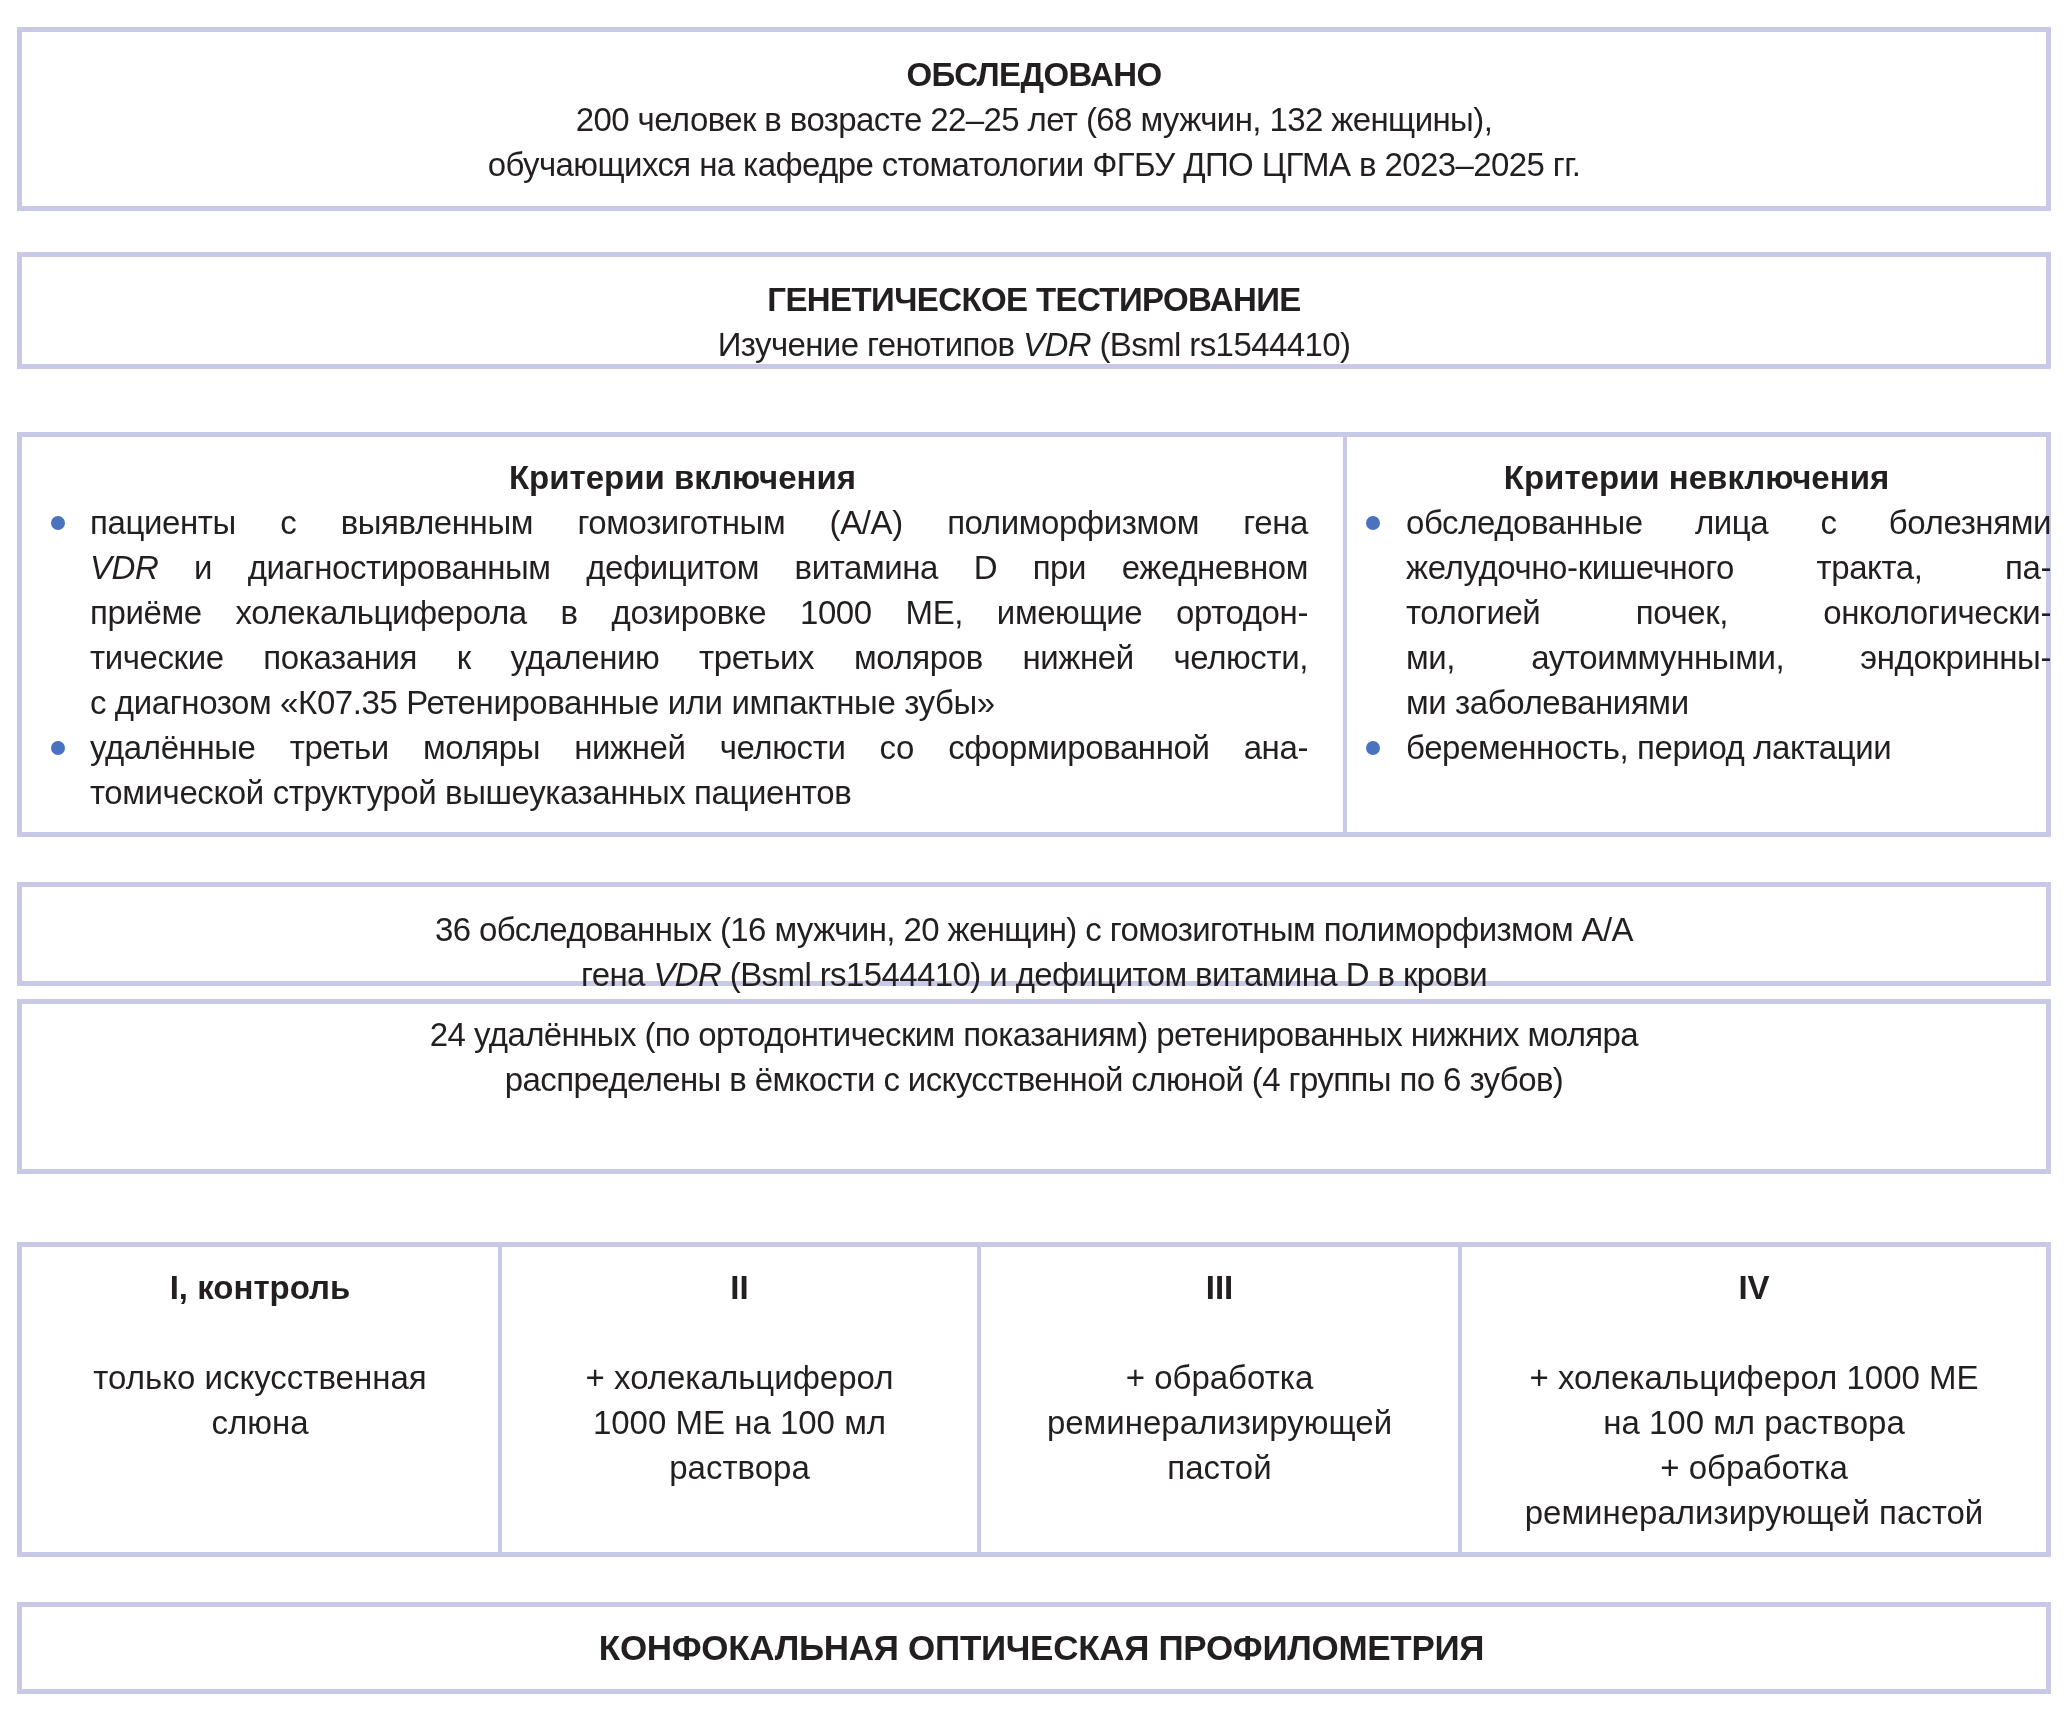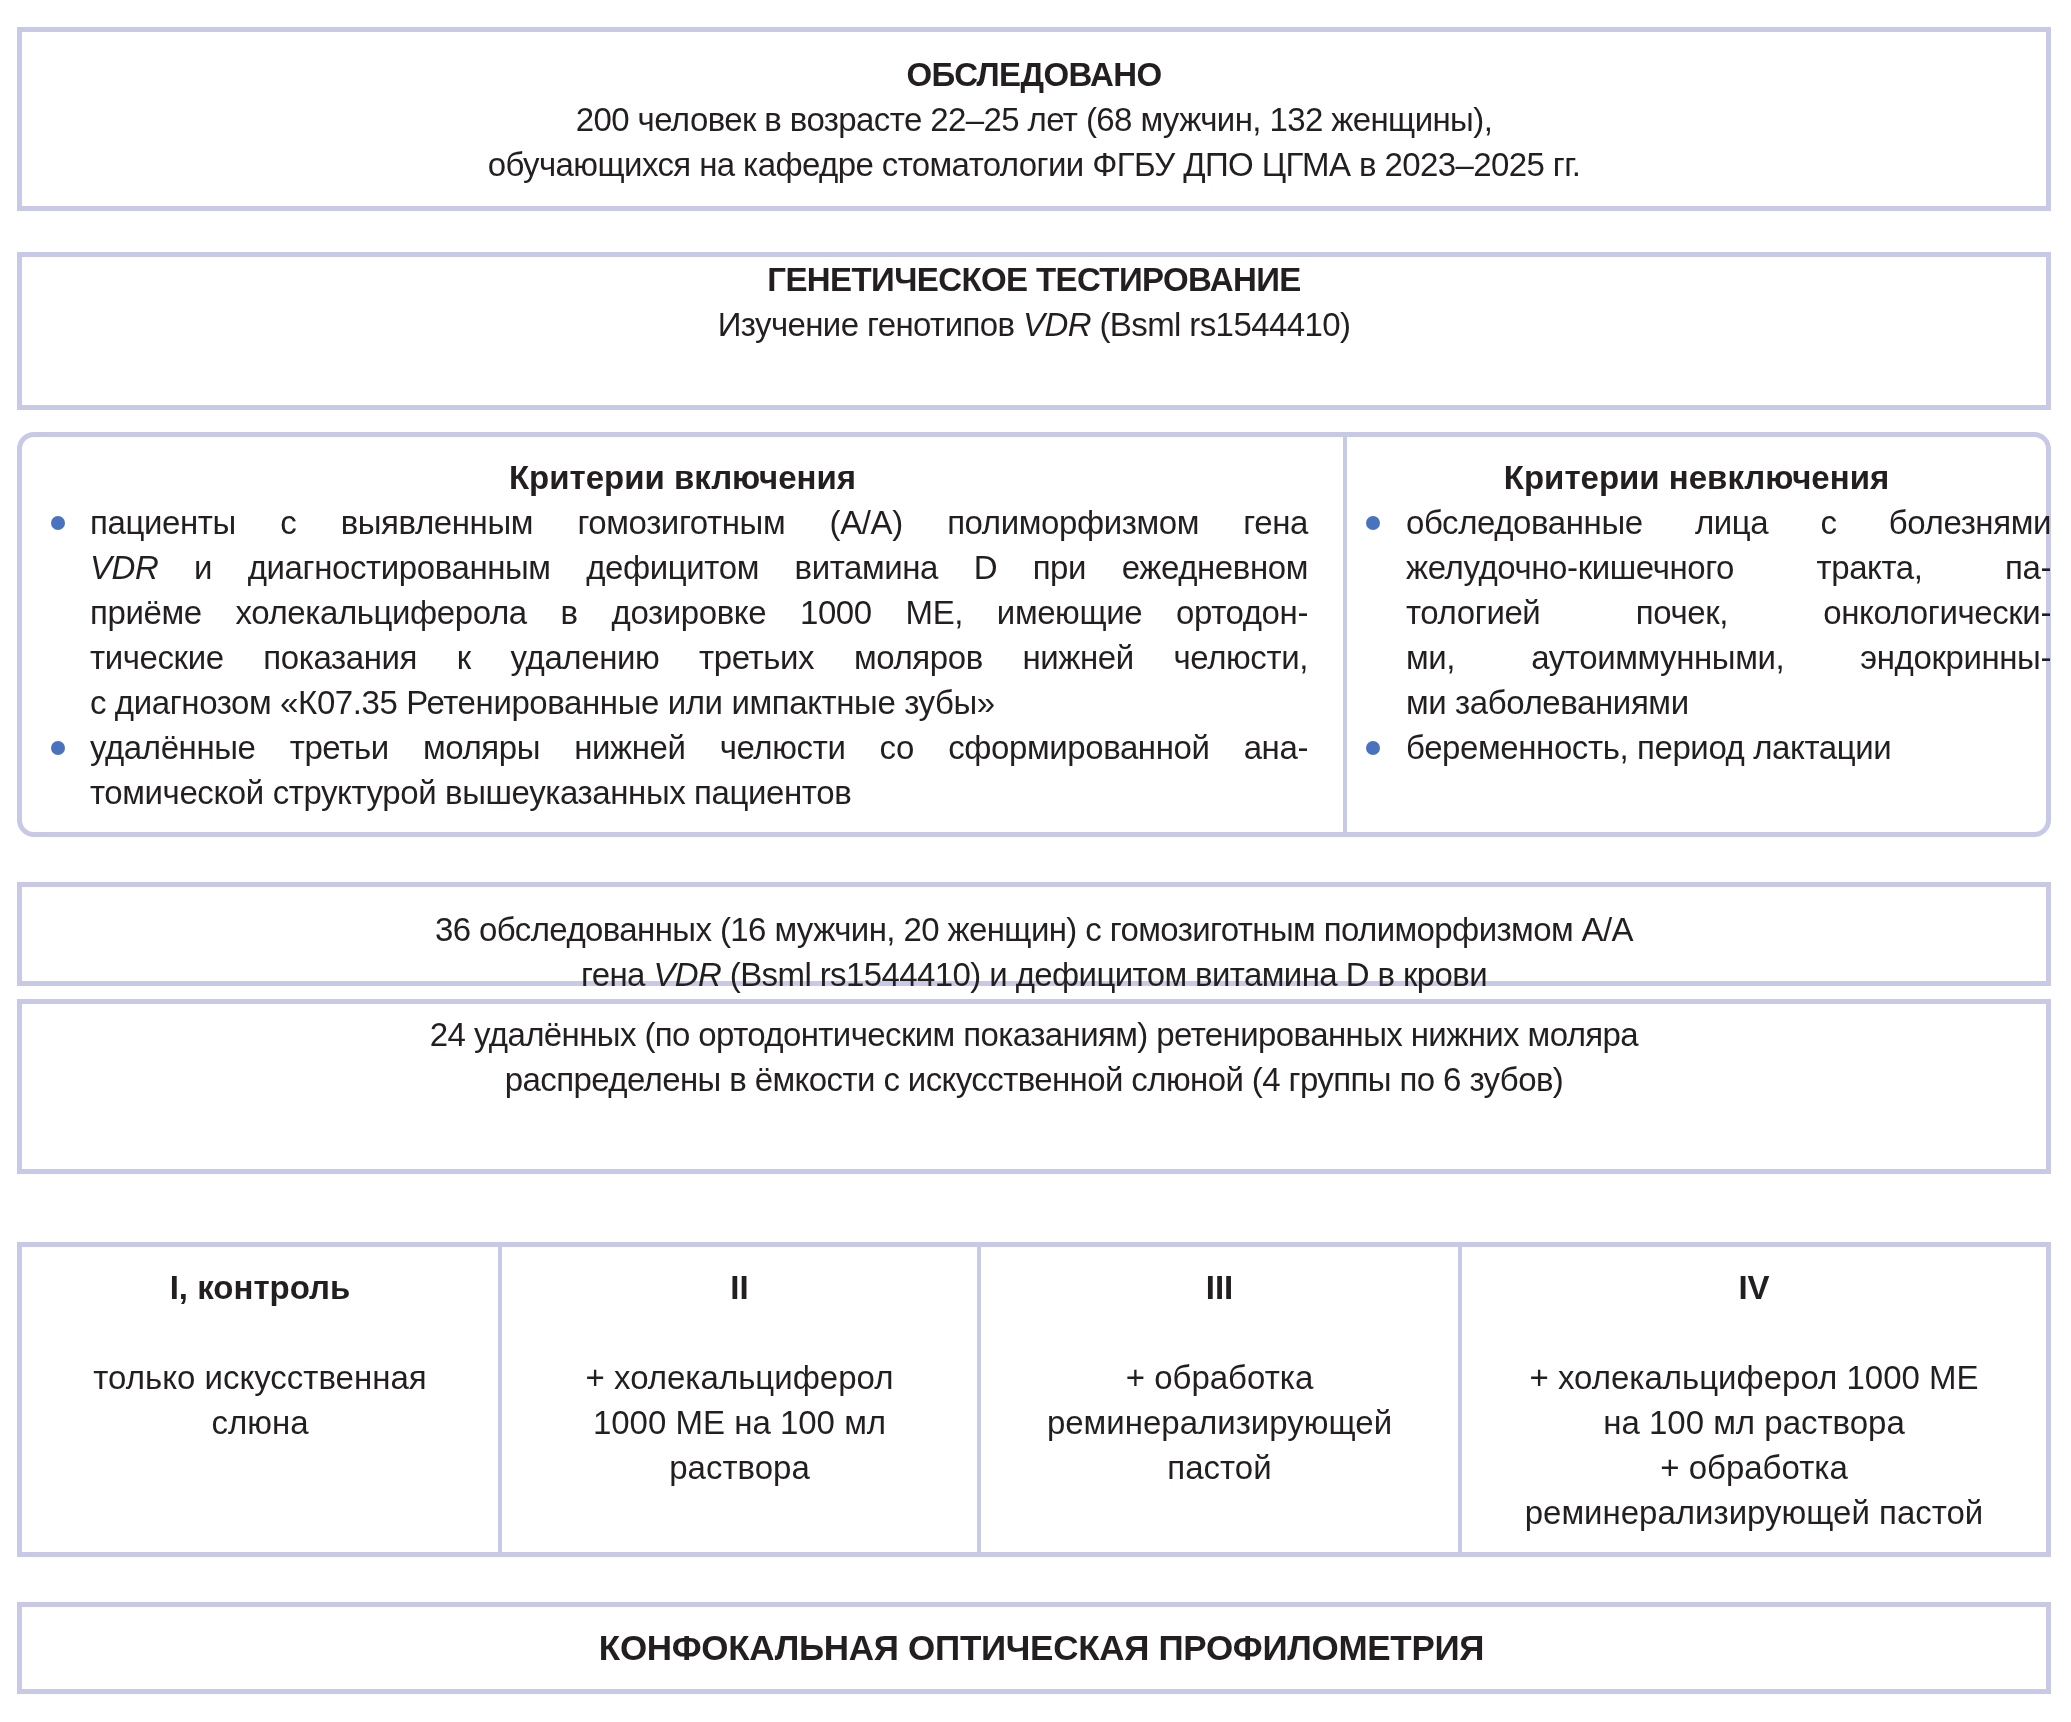--- a/index.html
+++ b/index.html
@@ -10,22 +10,22 @@
   .box {
     position: absolute; left: 17px; width: 2034px; box-sizing: border-box;
     border: 5px solid #c8c9e6; background: #ffffff;
   }
   .center { text-align: center; }
   .line { font-size: 33px; line-height: 45px; white-space: nowrap; letter-spacing: -0.6px; }
   .bold { font-weight: bold; }
   .it { font-style: italic; }
 
   #box-surveyed { top: 27px; height: 184px; padding-top: 20px; }
-  #box-genetic { top: 252px; height: 158px; }
-  #box-criteria { top: 432px; height: 405px; border-radius: 17px; }
+  #box-genetic { top: 252px; height: 117px; padding-top: 20px; }
+  #box-criteria { top: 432px; height: 405px; }
   #box-cohort { top: 882px; height: 104px; padding-top: 20px; }
   #box-molars { top: 999px; height: 175px; padding-top: 8px; }
   #box-groups { top: 1242px; height: 315px; }
   #box-profilometry { top: 1602px; height: 92px; }
 
   .col { position: absolute; top: 0; bottom: 0; box-sizing: border-box; }
   .col-divider { position: absolute; top: 0; bottom: 0; width: 4px; background: #c8c9e6; }
 
   .crit-left { left: 0; width: 1321px; padding: 18px 0 0 0; }
   .crit-right { left: 1325px; right: 0; padding: 18px 0 0 0; }

